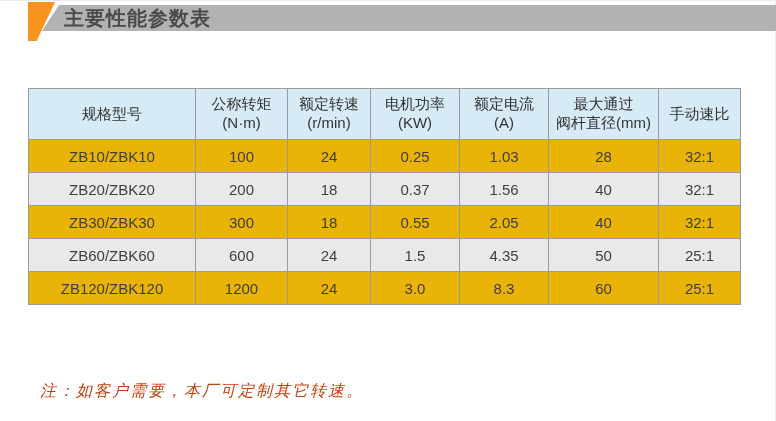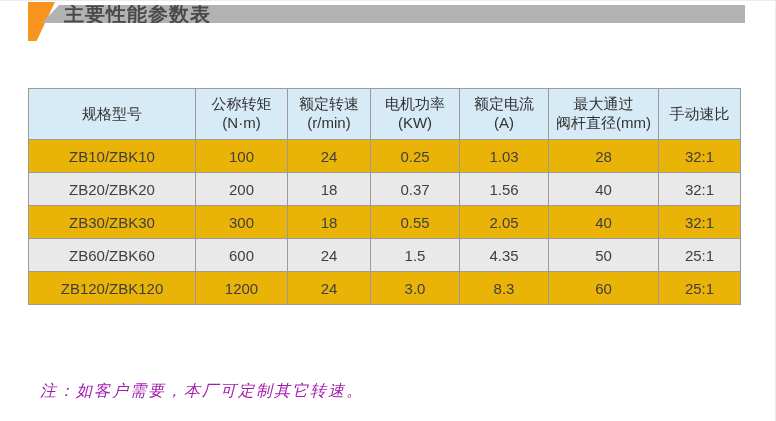--- a/index.html
+++ b/index.html
@@ -20,21 +20,21 @@
     width:776px;
     height:421px;
     background:#ffffff;
     overflow:hidden;
     box-shadow:inset -1px 1px 0 #ececec;
   }
   
   .title-row{
     position:absolute;
     top:5px; left:28px;
-    width:717px; height:18px;
+    width:717px; height:26px;padding-left:32px;
   }
   .title-flag{
     position:absolute;
     left:0; top:-3px;
     width:27px; height:39px;
     background:var(--flag-orange);
     clip-path:polygon(0 0,100% 0,32% 100%,0 100%);
   }
   .title-bar{
     position:absolute;
@@ -88,21 +88,21 @@
   col.c0{width:167px;} col.c1{width:92px;} col.c2{width:83px;}
   col.c3{width:89px;}  col.c4{width:89px;} col.c5{width:110px;}
   col.c6{width:82px;}
   
   .note{
     position:absolute;
     top:381px; left:40px;
     font-family:"Liberation Serif","DejaVu Serif",serif;
     font-style:italic;
     font-size:16px;
-    color:#a21caf;
+    color:#c2410c;
     letter-spacing:2px;
   }
 </style>
 </head>
 <body>
 
 <div class="page">
 
   <div class="title-row">
     <span class="title-flag"></span>

